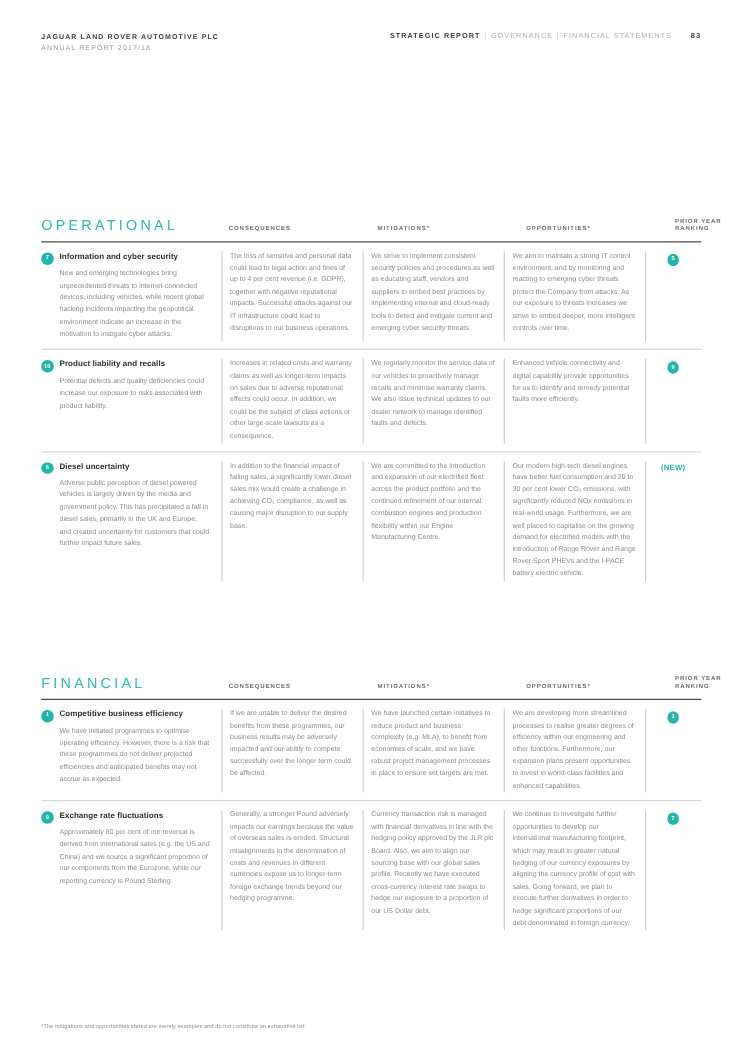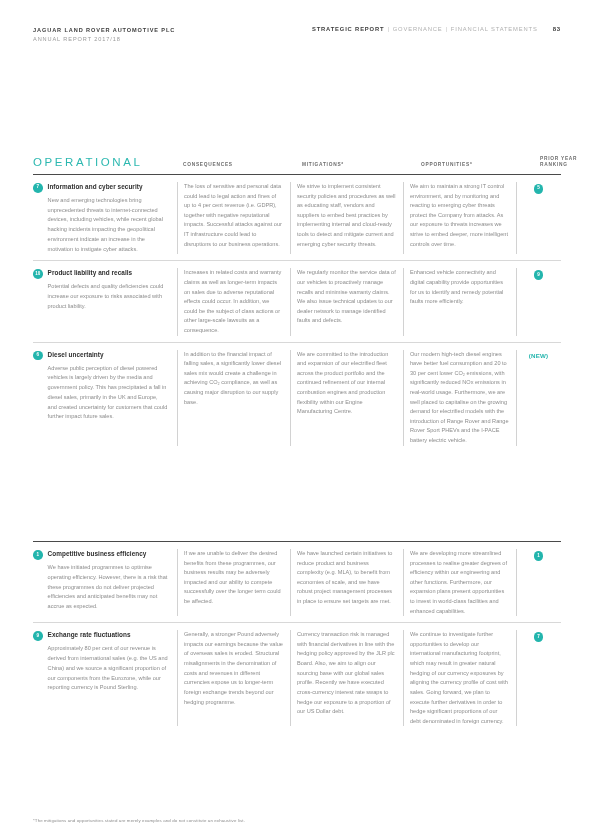--- a/index.html
+++ b/index.html
@@ -72,21 +72,21 @@
     margin-left: 12px;
     font-size: 6px;
   }
 
   
   .section {
     position: absolute;
     left: 33px;
     width: 528px;
   }
-  #section-operational { top: 156px; }
+  #section-operational { top: 175px; }
   #section-financial   { top: 541px; }
 
   .sec-head {
     display: flex;
     align-items: flex-end;
     padding-bottom: 5px;
   }
   .sec-title {
     font-size: 11.5px;
     letter-spacing: 2.6px;
@@ -293,20 +293,40 @@
       <div class="cell col-cons">In addition to the financial impact of falling sales, a significantly lower diesel sales mix would create a challenge in achieving CO₂ compliance, as well as causing major disruption to our supply base.</div>
       <div class="cell col-mit">We are committed to the introduction and expansion of our electrified fleet across the product portfolio and the continued refinement of our internal combustion engines and production flexibility within our Engine Manufacturing Centre.</div>
       <div class="cell col-opp">Our modern high-tech diesel engines have better fuel consumption and 20 to 30 per cent lower CO₂ emissions, with significantly reduced NOx emissions in real-world usage. Furthermore, we are well placed to capitalise on the growing demand for electrified models with the introduction of Range Rover and Range Rover Sport PHEVs and the I-PACE battery electric vehicle.</div>
       <div class="cell cell-rank col-rank">
         <div class="rank-new">(NEW)</div>
       </div>
     </div>
   </div>
 
   <div class="section" id="section-financial">
+    <div class="sec-head">
+      <div class="col-risk">
+          <div class="sec-title">FINANCIAL</div>
+        </div>
+      <div class="col-cons">
+          <div class="colhead">CONSEQUENCES</div>
+        </div>
+      <div class="col-mit">
+          <div class="colhead">MITIGATIONS*</div>
+        </div>
+      <div class="col-opp">
+          <div class="colhead">OPPORTUNITIES*</div>
+        </div>
+      <div class="col-rank">
+        <div class="colhead">
+          <span>PRIOR YEAR</span><br>
+          <span>RANKING</span>
+        </div>
+      </div>
+    </div>
     <div class="sec-rule"></div>
 
     <div class="row">
       <div class="cell cell-risk col-risk">
         <div class="badge">1</div>
         <div class="risk-body">
           <div class="risk-title">Competitive business efficiency</div>
           <div class="risk-desc">We have initiated programmes to optimise operating efficiency. However, there is a risk that these programmes do not deliver projected efficiencies and anticipated benefits may not accrue as expected.</div>
         </div>
       </div>

